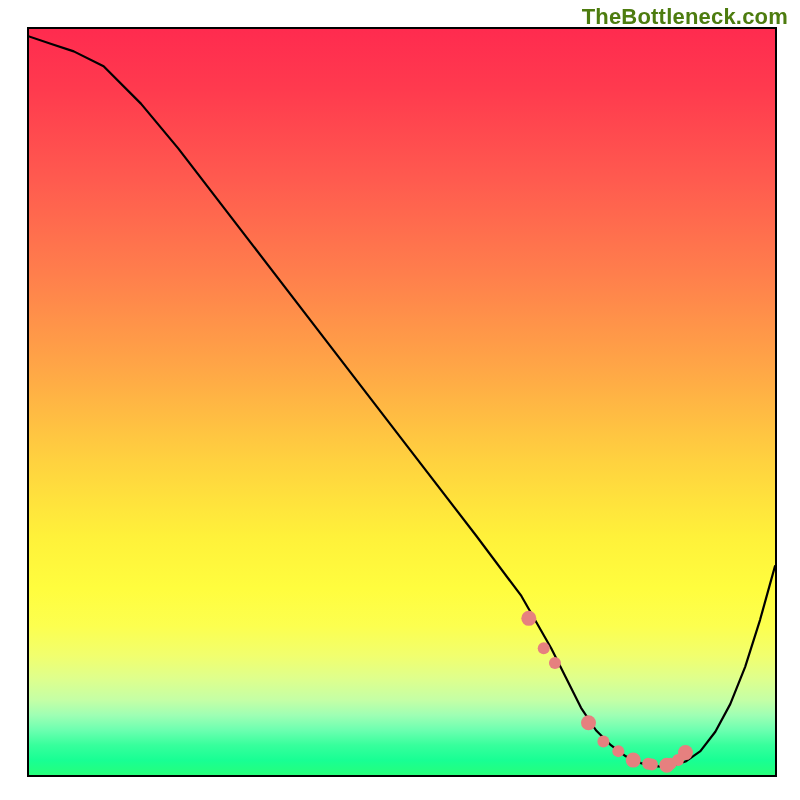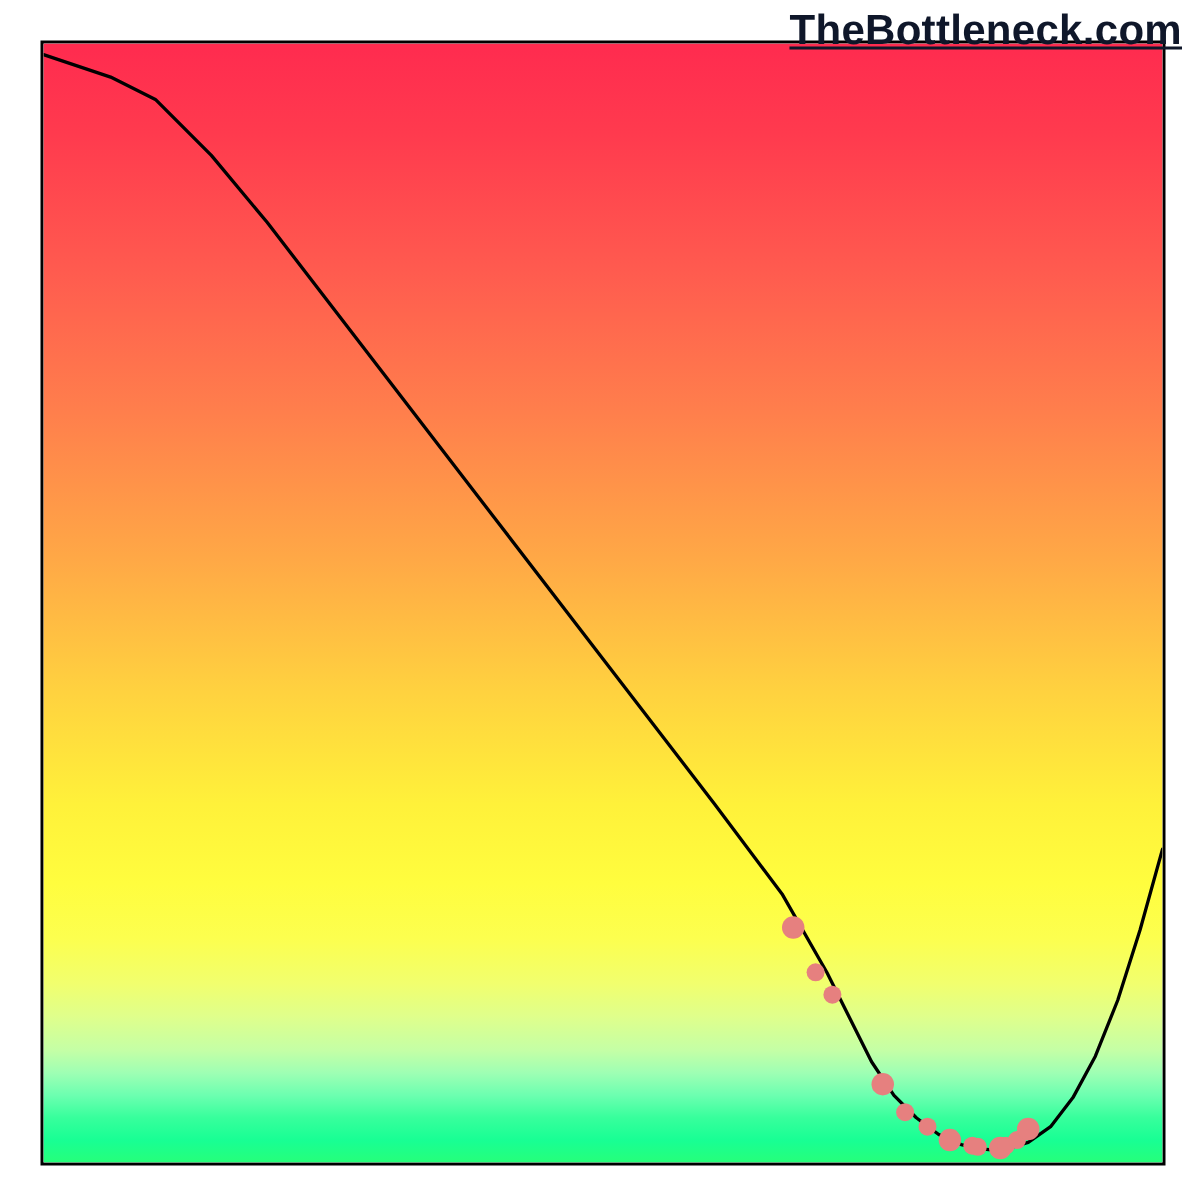--- a/index.html
+++ b/index.html
@@ -46,25 +46,24 @@
       #9effb4 92%,
       #6cffb0 94%,
       #37ff9c 96%,
       #18ff94 98%,
       #26ff7a 100%);
   }
   .watermark {
     position: absolute;
     top: 4px;
     right: 12px;
-    font-size: 28px;
+    font-size: 22px;
     font-weight: 600;
-    color: #0f172a;
+    color: #4d7c0f;
     letter-spacing: 0.2px;
-    text-decoration: underline;
   }
   svg.curve-layer {
     position: absolute;
     left: 0;
     top: 0;
     width: 100%;
     height: 100%;
   }
 </style>
 </head>

